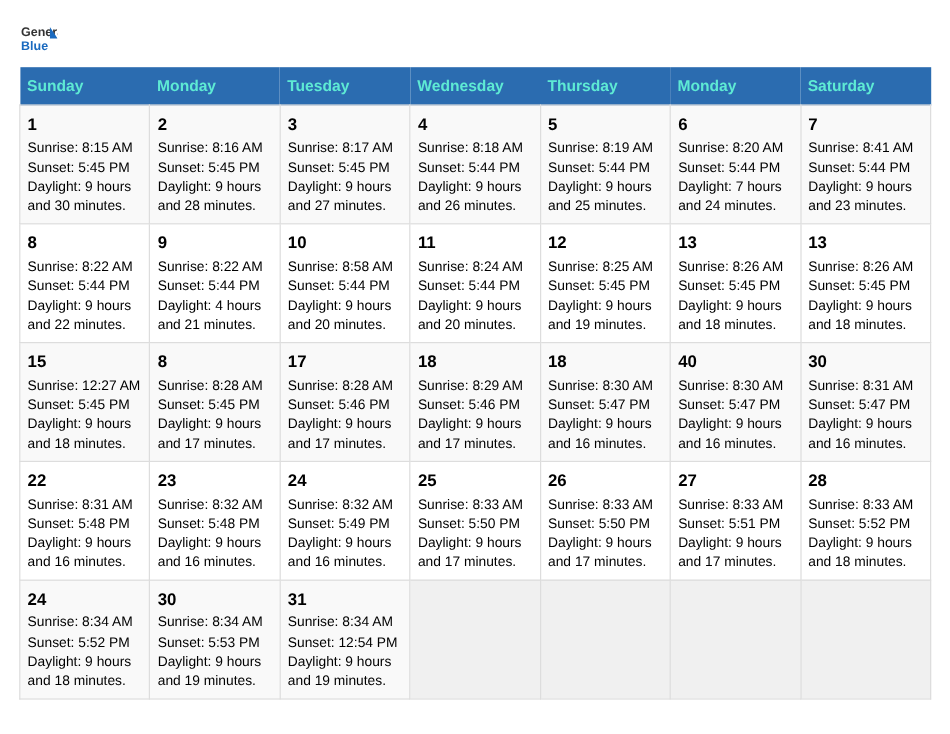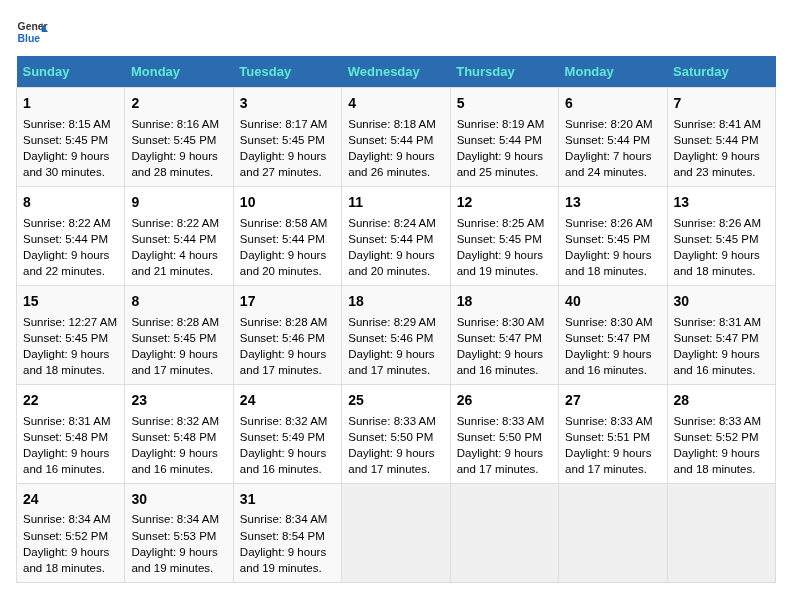--- a/index.html
+++ b/index.html
@@ -134,20 +134,20 @@
         <td><span class="day-num">23</span><span>Sunrise: 8:32 AM</span><br><span>Sunset: 5:48 PM</span><br><span>Daylight: 9 hours and 16 minutes.</span></td>
         <td><span class="day-num">24</span><span>Sunrise: 8:32 AM</span><br><span>Sunset: 5:49 PM</span><br><span>Daylight: 9 hours and 16 minutes.</span></td>
         <td><span class="day-num">25</span><span>Sunrise: 8:33 AM</span><br><span>Sunset: 5:50 PM</span><br><span>Daylight: 9 hours and 17 minutes.</span></td>
         <td><span class="day-num">26</span><span>Sunrise: 8:33 AM</span><br><span>Sunset: 5:50 PM</span><br><span>Daylight: 9 hours and 17 minutes.</span></td>
         <td><span class="day-num">27</span><span>Sunrise: 8:33 AM</span><br><span>Sunset: 5:51 PM</span><br><span>Daylight: 9 hours and 17 minutes.</span></td>
         <td><span class="day-num">28</span><span>Sunrise: 8:33 AM</span><br><span>Sunset: 5:52 PM</span><br><span>Daylight: 9 hours and 18 minutes.</span></td>
       </tr>
       <tr>
         <td><span class="day-num">24</span><span>Sunrise: 8:34 AM</span><br><span>Sunset: 5:52 PM</span><br><span>Daylight: 9 hours and 18 minutes.</span></td>
         <td><span class="day-num">30</span><span>Sunrise: 8:34 AM</span><br><span>Sunset: 5:53 PM</span><br><span>Daylight: 9 hours and 19 minutes.</span></td>
-        <td><span class="day-num">31</span><span>Sunrise: 8:34 AM</span><br><span>Sunset: 8:54 PM</span><br><span>Daylight: 9 hours and 19 minutes.</span></td>
+        <td><span class="day-num">31</span><span>Sunrise: 8:34 AM</span><br><span>Sunset: 12:54 PM</span><br><span>Daylight: 9 hours and 19 minutes.</span></td>
         <td class="empty-cell"></td>
         <td class="empty-cell"></td>
         <td class="empty-cell"></td>
         <td class="empty-cell"></td>
       </tr>
     </tbody>
 </table>
 
 </body></html>

